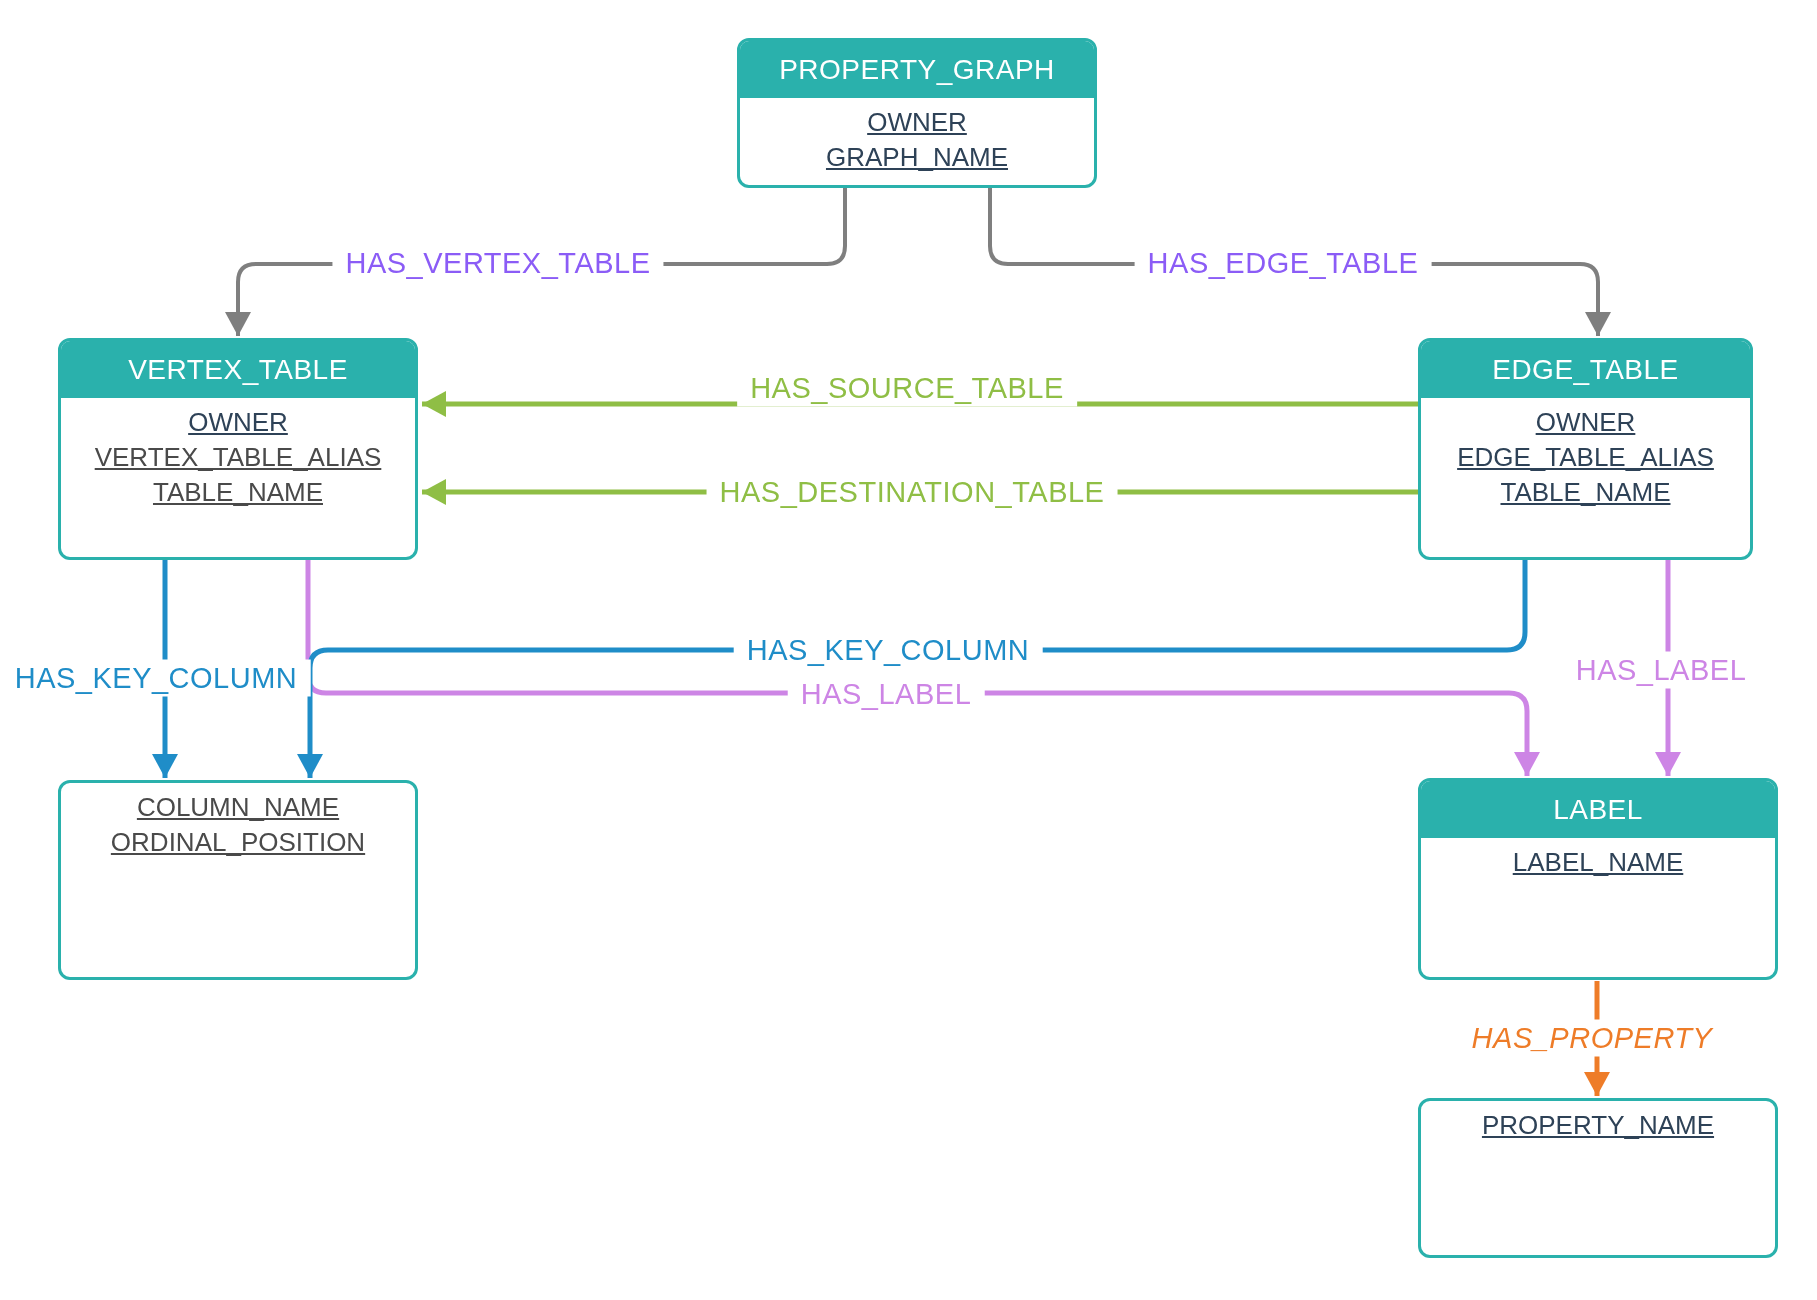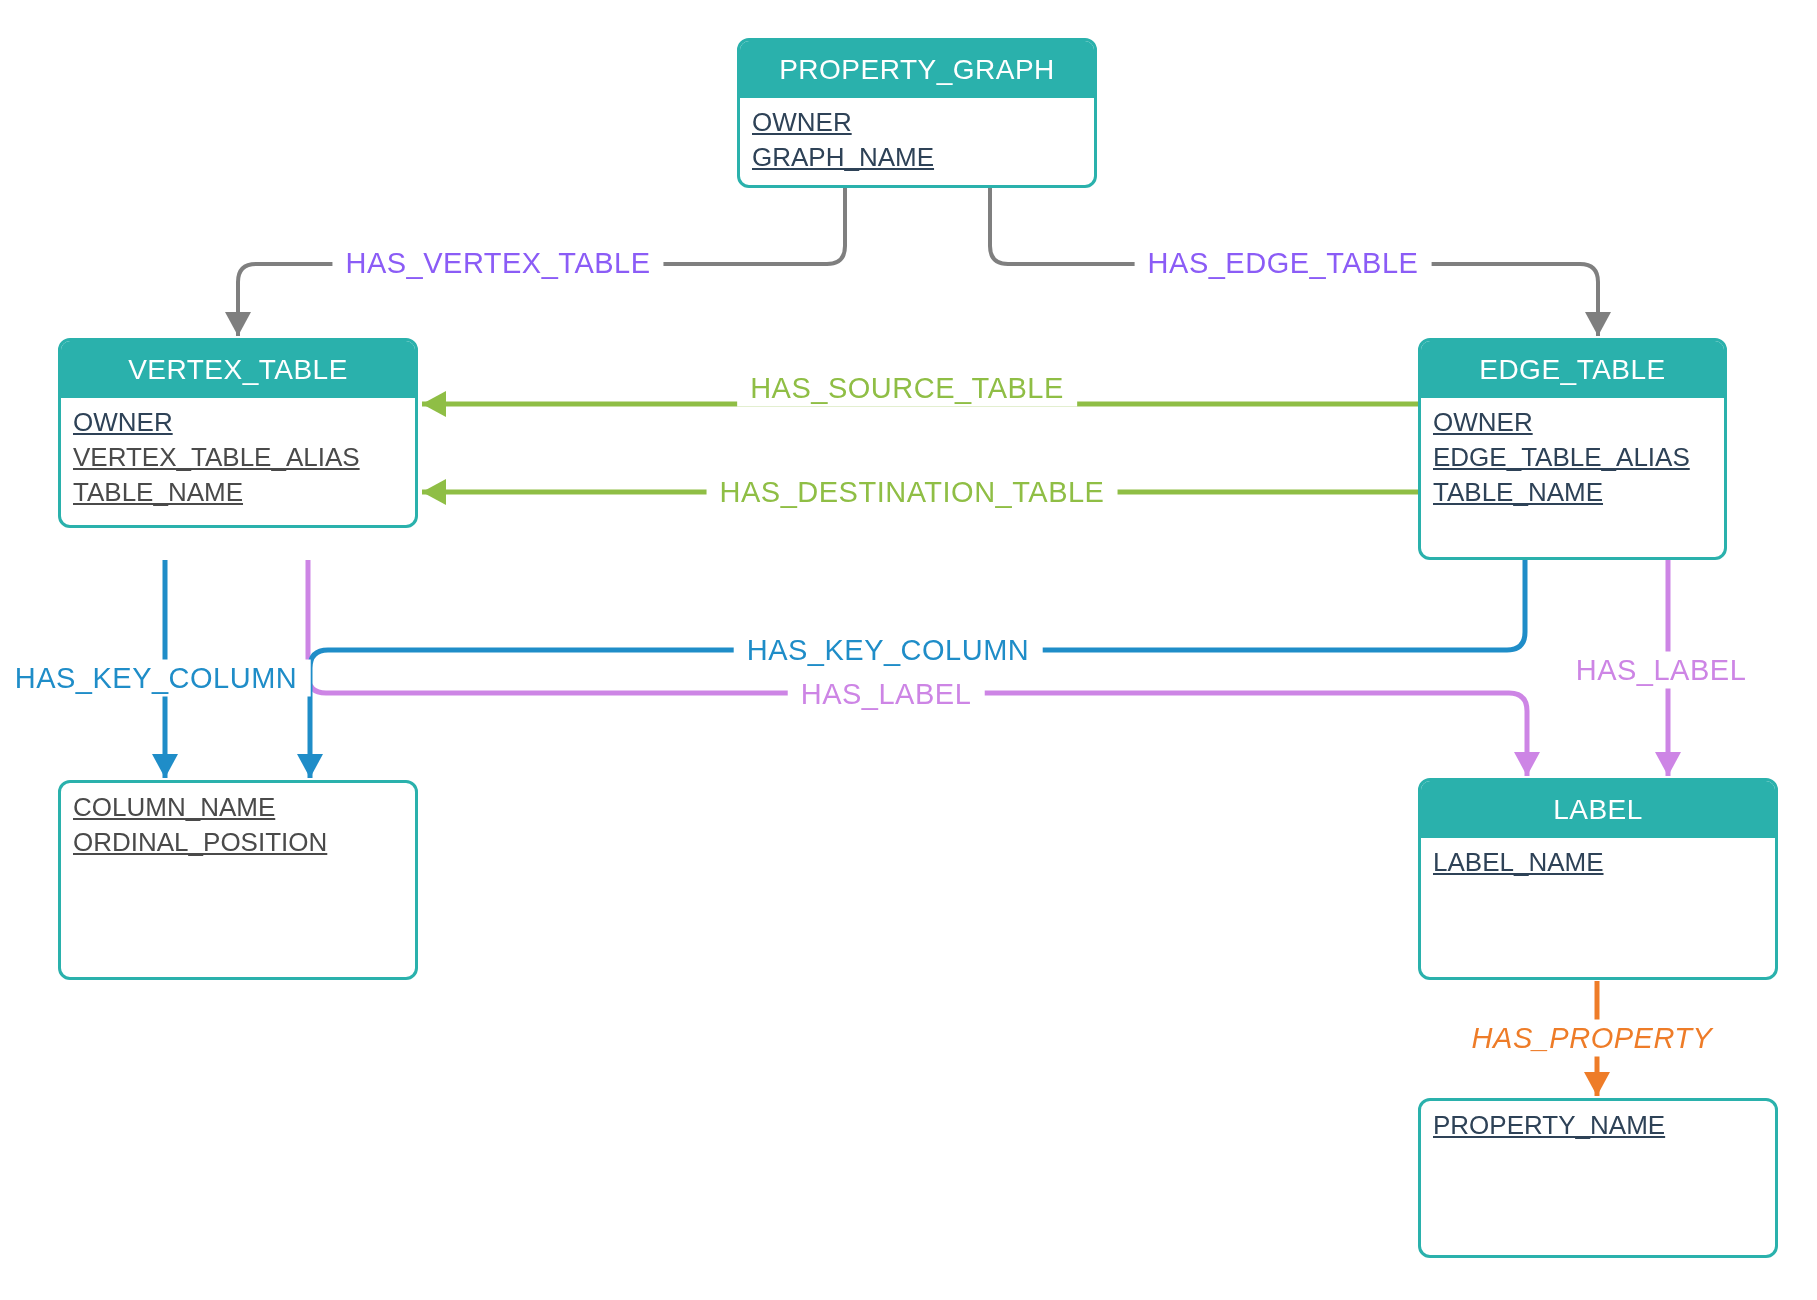--- a/index.html
+++ b/index.html
@@ -2,20 +2,21 @@
 <html><head>
 <meta charset="utf-8">
 <style>
   html,body{margin:0;padding:0;background:#ffffff;}
   .canvas{
     position:relative;
     width:1817px;height:1300px;
     background:#ffffff;
     font-family:"Liberation Sans", sans-serif;
     overflow:hidden;
+    text-align:center;
   }
   .edges-layer{position:absolute;left:0;top:0;width:1817px;height:1300px;}
   .entity{
     position:absolute;
     box-sizing:border-box;
     border:3px solid #2AB1AC;
     border-radius:12px;
     background:#ffffff;
     overflow:hidden;
   }
@@ -91,30 +92,30 @@
   </svg>
 
   <div class="entity" style="left:737px;top:38px;width:360px;height:150px">
     <div class="entity-header">PROPERTY_GRAPH</div>
     <div class="entity-body">
       <div class="field" data-tone="navy">OWNER</div>
       <div class="field" data-tone="navy">GRAPH_NAME</div>
     </div>
   </div>
 
-  <div class="entity" style="left:58px;top:338px;width:360px;height:190px">
+  <div class="entity" style="left:58px;top:338px;width:360px;height:222px">
     <div class="entity-header">VERTEX_TABLE</div>
     <div class="entity-body">
       <div class="field" data-tone="navy">OWNER</div>
       <div class="field" data-tone="gray">VERTEX_TABLE_ALIAS</div>
       <div class="field" data-tone="gray">TABLE_NAME</div>
     </div>
   </div>
 
-  <div class="entity" style="left:1418px;top:338px;width:309px;height:222px">
+  <div class="entity" style="left:1418px;top:338px;width:335px;height:222px">
     <div class="entity-header">EDGE_TABLE</div>
     <div class="entity-body">
       <div class="field" data-tone="navy">OWNER</div>
       <div class="field" data-tone="navy">EDGE_TABLE_ALIAS</div>
       <div class="field" data-tone="navy">TABLE_NAME</div>
     </div>
   </div>
 
   <div class="entity" style="left:58px;top:780px;width:360px;height:200px">
     <div class="entity-body">

